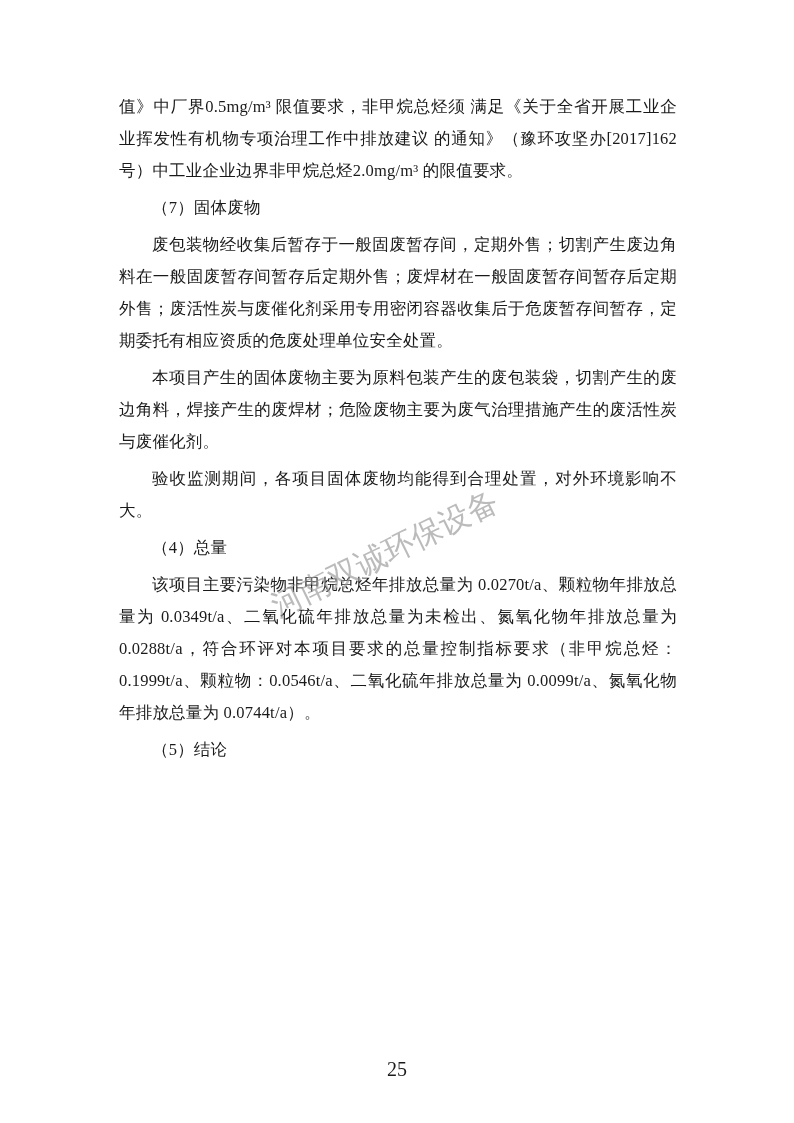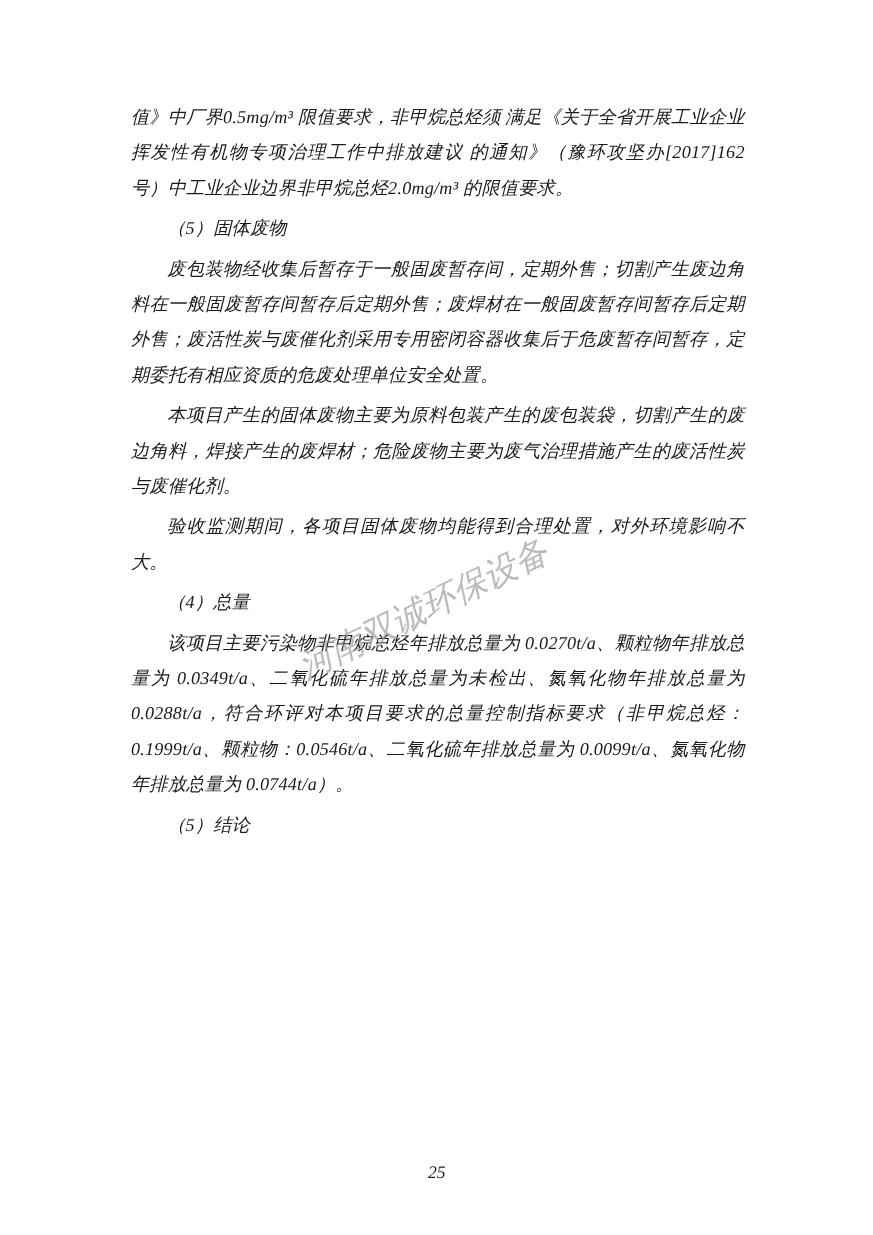--- a/index.html
+++ b/index.html
@@ -6,21 +6,20 @@
   html, body { background: #e9e9e9; }
   .sheet {
     position: relative;
     width: 794px;
     height: 1123px;
     margin: 0 auto;
     background: #ffffff;
     overflow: hidden;
     font-family: "Liberation Serif", "DejaVu Serif", serif;
     color: #1a1a1a;
-    font-style: italic;
   }
   .content {
     position: absolute;
     left: 119px;
     top: 91px;
     width: 558px;
     font-size: 16.5px;
     line-height: 32px;
     text-align: justify;
     letter-spacing: 0.2px;
@@ -43,35 +42,35 @@
     z-index: 5;
     pointer-events: none;
     font-family: "Liberation Serif", "DejaVu Serif", serif;
   }
   .page-number {
     position: absolute;
     top: 1058px;
     left: 0;
     width: 100%;
     text-align: center;
-    font-size: 16px;
+    font-size: 20px;
     color: #1a1a1a;
   }
 </style>
 </head>
 <body>
 
 <div class="sheet">
 
   <div class="content">
     <p class="para continuation">值》中厂界0.5mg/m³ 限值要求，非甲烷总烃须 满足《关于全省开展工业企业挥发性有机物专项治理工作中排放建议 的通知》（豫环攻坚办[2017]162号）中工业企业边界非甲烷总烃2.0mg/m³ 的限值要求。</p>
 
 
 
-    <p class="heading">（5）固体废物</p>
+    <p class="heading">（7）固体废物</p>
 
     <p class="para">废包装物经收集后暂存于一般固废暂存间，定期外售；切割产生废边角料在一般固废暂存间暂存后定期外售；废焊材在一般固废暂存间暂存后定期外售；废活性炭与废催化剂采用专用密闭容器收集后于危废暂存间暂存，定期委托有相应资质的危废处理单位安全处置。</p>
 
     <p class="para">本项目产生的固体废物主要为原料包装产生的废包装袋，切割产生的废边角料，焊接产生的废焊材；危险废物主要为废气治理措施产生的废活性炭与废催化剂。</p>
 
     <p class="para">验收监测期间，各项目固体废物均能得到合理处置，对外环境影响不大。</p>
 
     <p class="heading">（4）总量</p>
 
     <p class="para">该项目主要污染物非甲烷总烃年排放总量为 0.0270t/a、颗粒物年排放总量为 0.0349t/a、二氧化硫年排放总量为未检出、氮氧化物年排放总量为 0.0288t/a，符合环评对本项目要求的总量控制指标要求（非甲烷总烃： 0.1999t/a、颗粒物：0.0546t/a、二氧化硫年排放总量为 0.0099t/a、氮氧化物年排放总量为 0.0744t/a）。</p>

